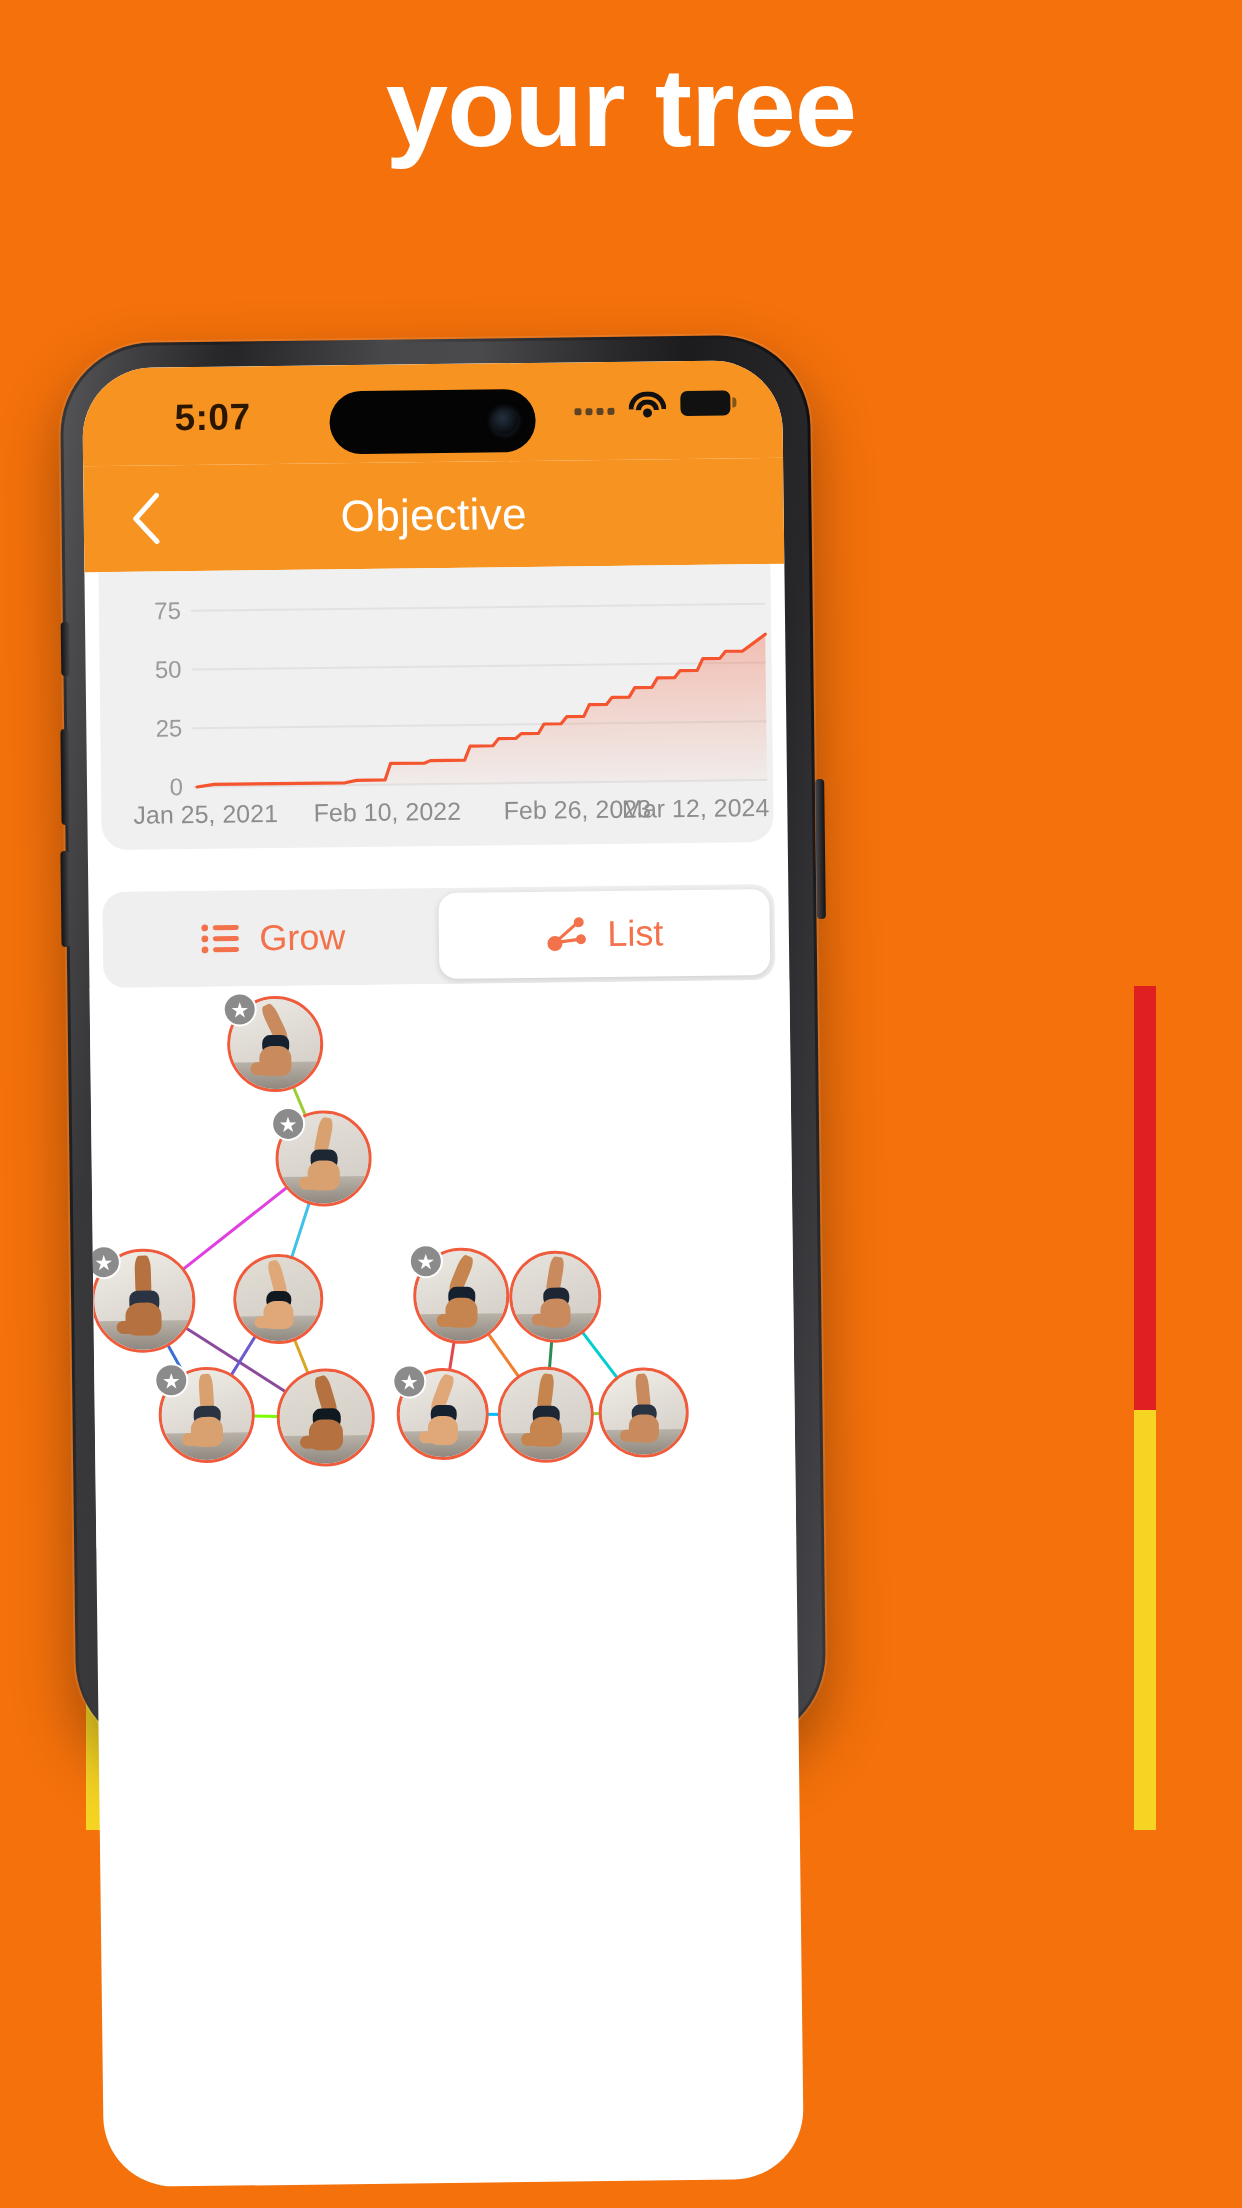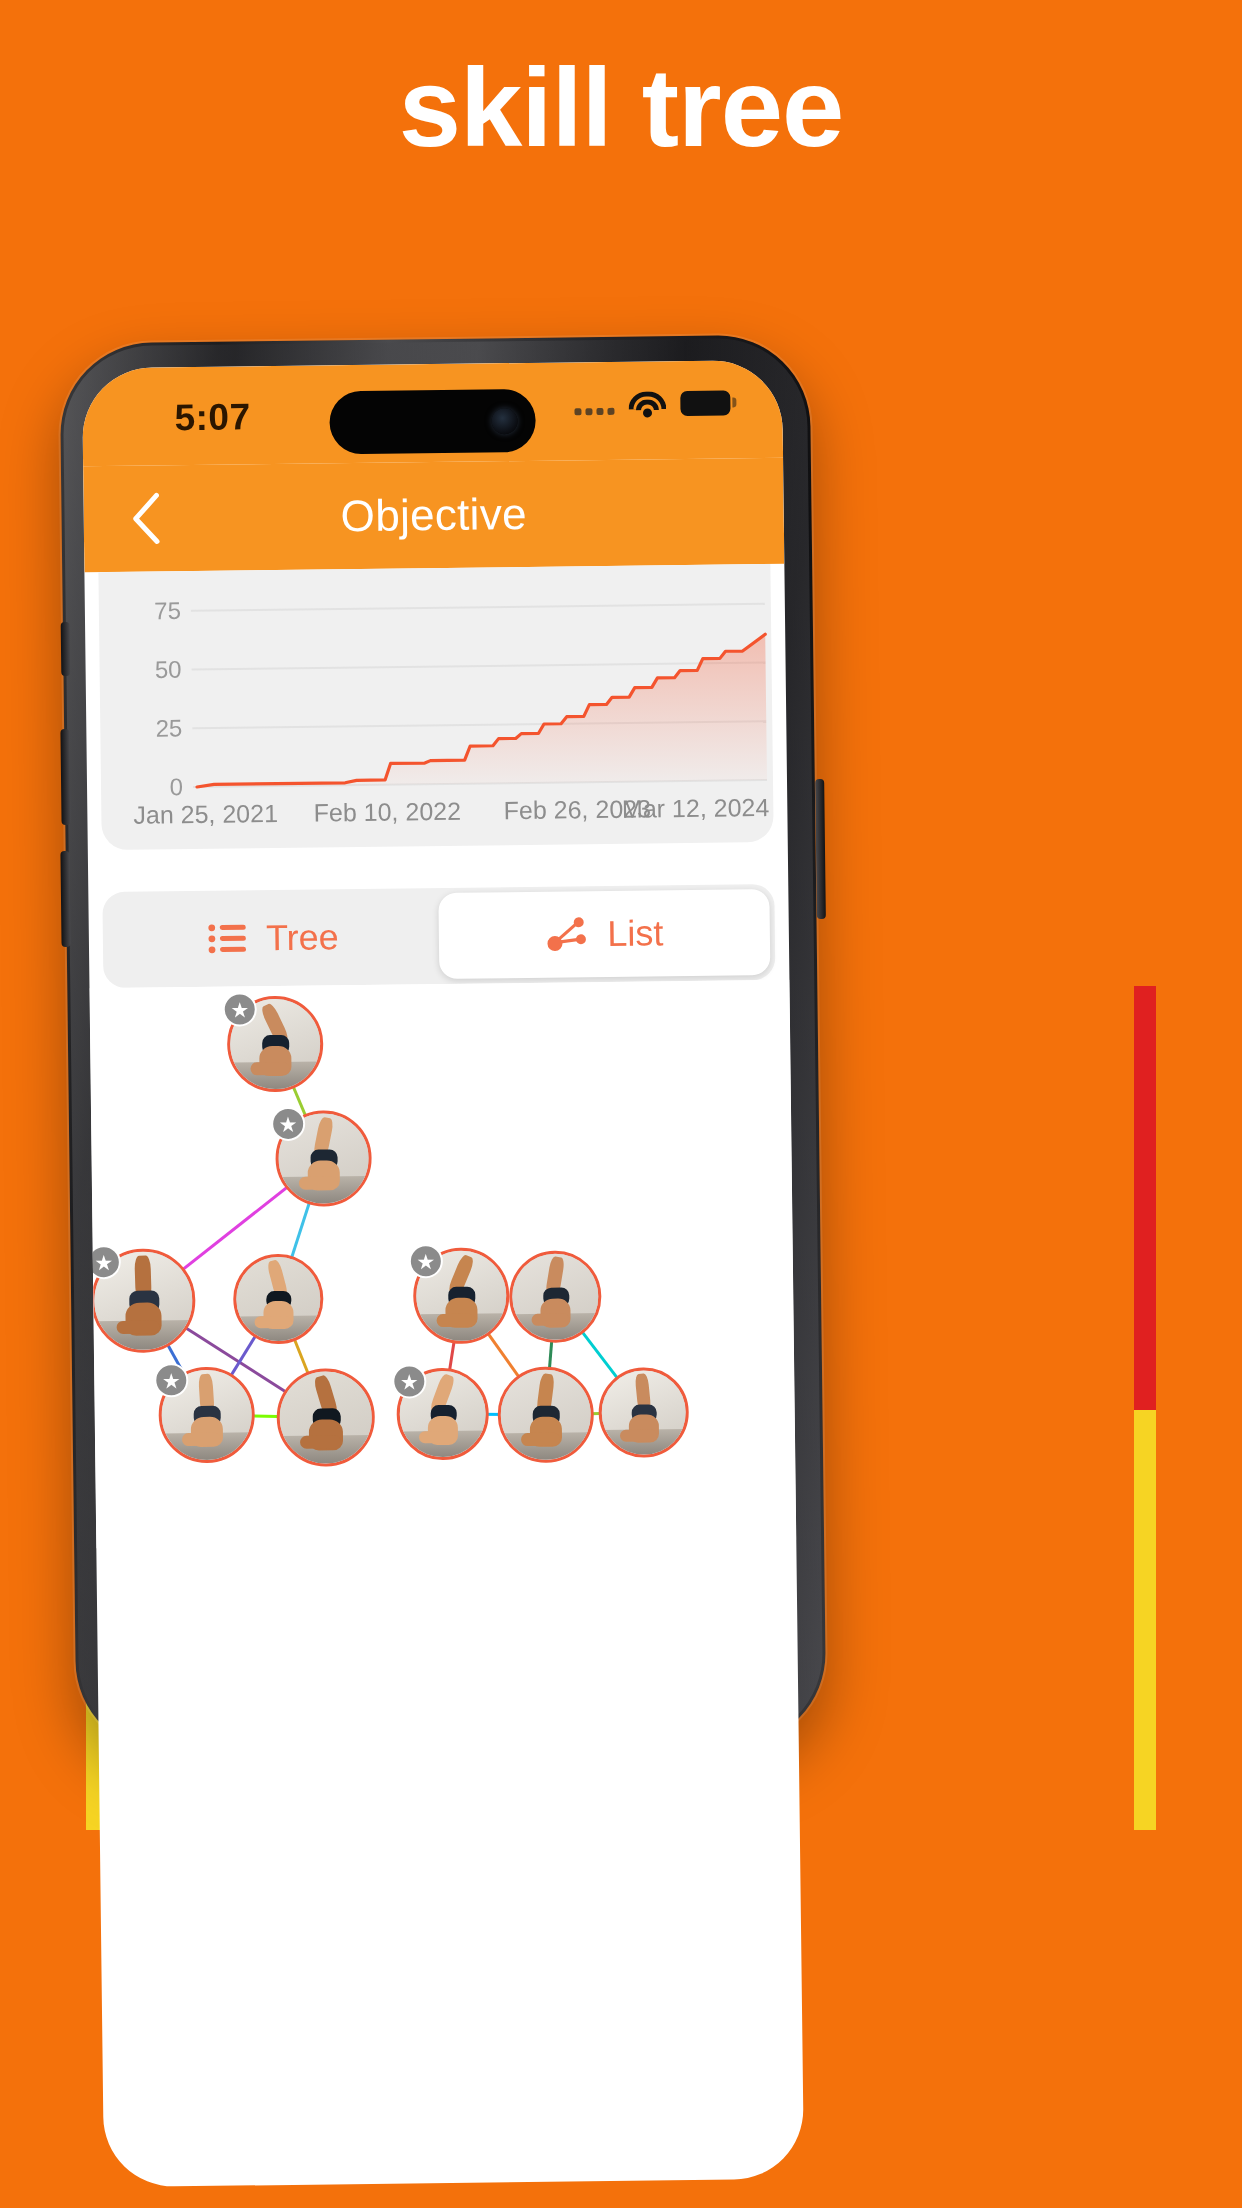--- a/index.html
+++ b/index.html
@@ -191,21 +191,21 @@
   .strip { position:absolute; width:22px; }
   #strip-left-red   { left:86px;  top:986px;  height:424px; background:#E02020; }
   #strip-left-yel   { left:86px;  top:1410px; height:420px; background:#F6D423; }
   #strip-right-red  { left:1134px;top:986px;  height:424px; background:#E02020; }
   #strip-right-yel  { left:1134px;top:1410px; height:420px; background:#F6D423; }
 </style>
 </head>
 <body>
 
 <div id="banner">
-  <div class="headline-line">skill tree</div>
+  <div class="headline-line">your tree</div>
 </div>
 
 <div class="strip" id="strip-left-red"></div>
 <div class="strip" id="strip-left-yel"></div>
 <div class="strip" id="strip-right-red"></div>
 <div class="strip" id="strip-right-yel"></div>
 
 <div id="phone-wrap">
   <div id="phone-frame"></div>
   <div class="side-btn" id="btn-silent"></div>
@@ -283,21 +283,21 @@
           <span class="seg-ico">
             <svg width="40" height="34" viewBox="0 0 40 34">
               <circle cx="4" cy="6" r="3.4" fill="#F3714B"></circle>
               <circle cx="4" cy="17" r="3.4" fill="#F3714B"></circle>
               <circle cx="4" cy="28" r="3.4" fill="#F3714B"></circle>
               <rect x="12" y="3.4" width="26" height="5" rx="2.5" fill="#F3714B"></rect>
               <rect x="12" y="14.4" width="26" height="5" rx="2.5" fill="#F3714B"></rect>
               <rect x="12" y="25.4" width="26" height="5" rx="2.5" fill="#F3714B"></rect>
             </svg>
           </span>
-          <span class="lbl">Tree</span>
+          <span class="lbl">Grow</span>
         </div>
 
         <div class="seg active">
           <span class="seg-ico">
             <svg width="44" height="40" viewBox="0 0 44 40">
               <line x1="10" y1="28" x2="32" y2="9" stroke="#F3714B" stroke-width="3.2"></line>
               <line x1="10" y1="28" x2="34" y2="25" stroke="#F3714B" stroke-width="3.2"></line>
               <circle cx="10" cy="29" r="7.5" fill="#F3714B"></circle>
               <circle cx="34" cy="8" r="5" fill="#F3714B"></circle>
               <circle cx="36" cy="25" r="5" fill="#F3714B"></circle>

